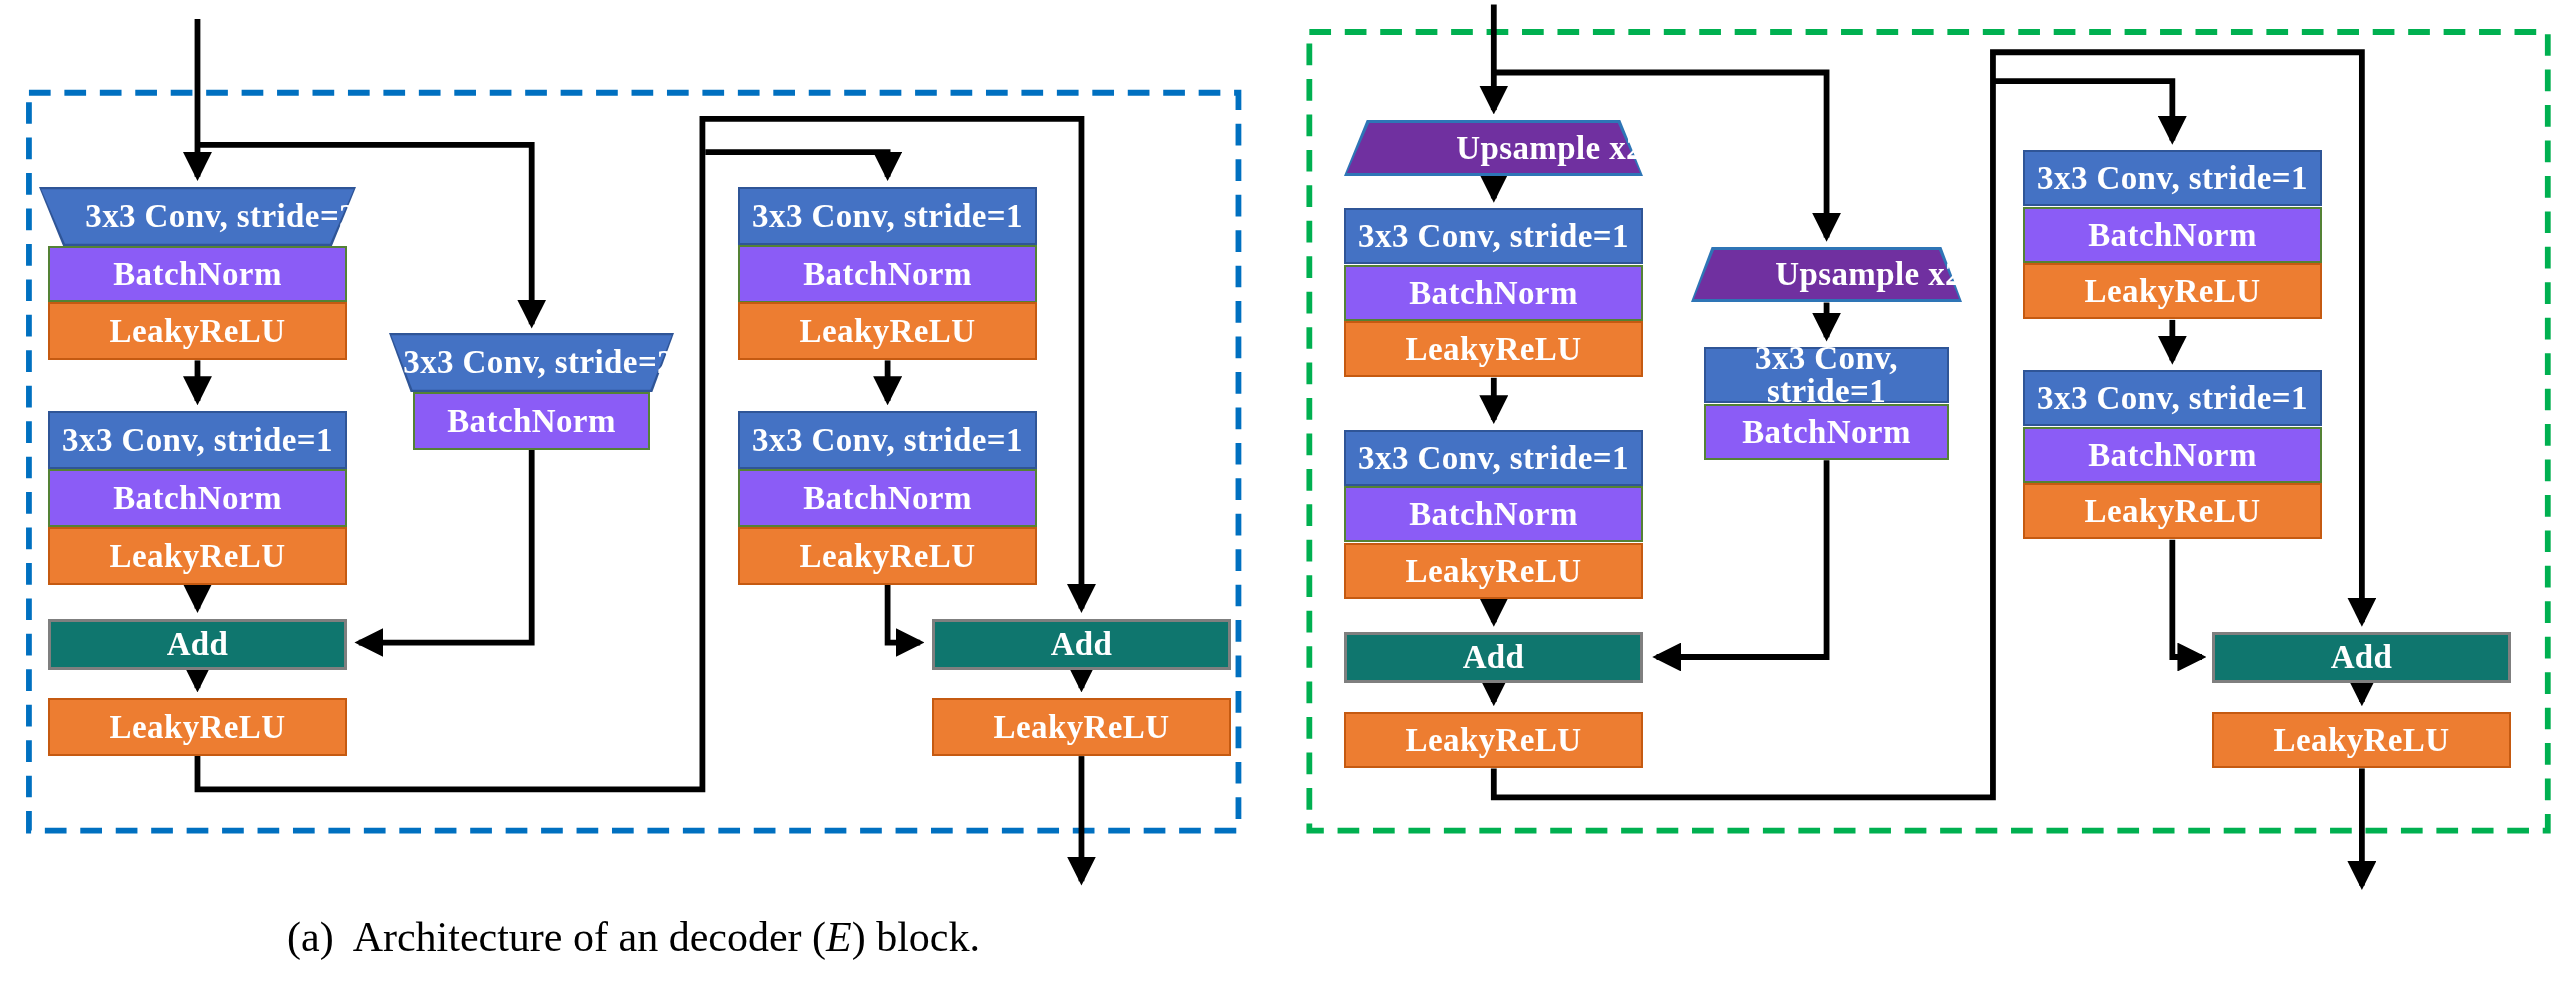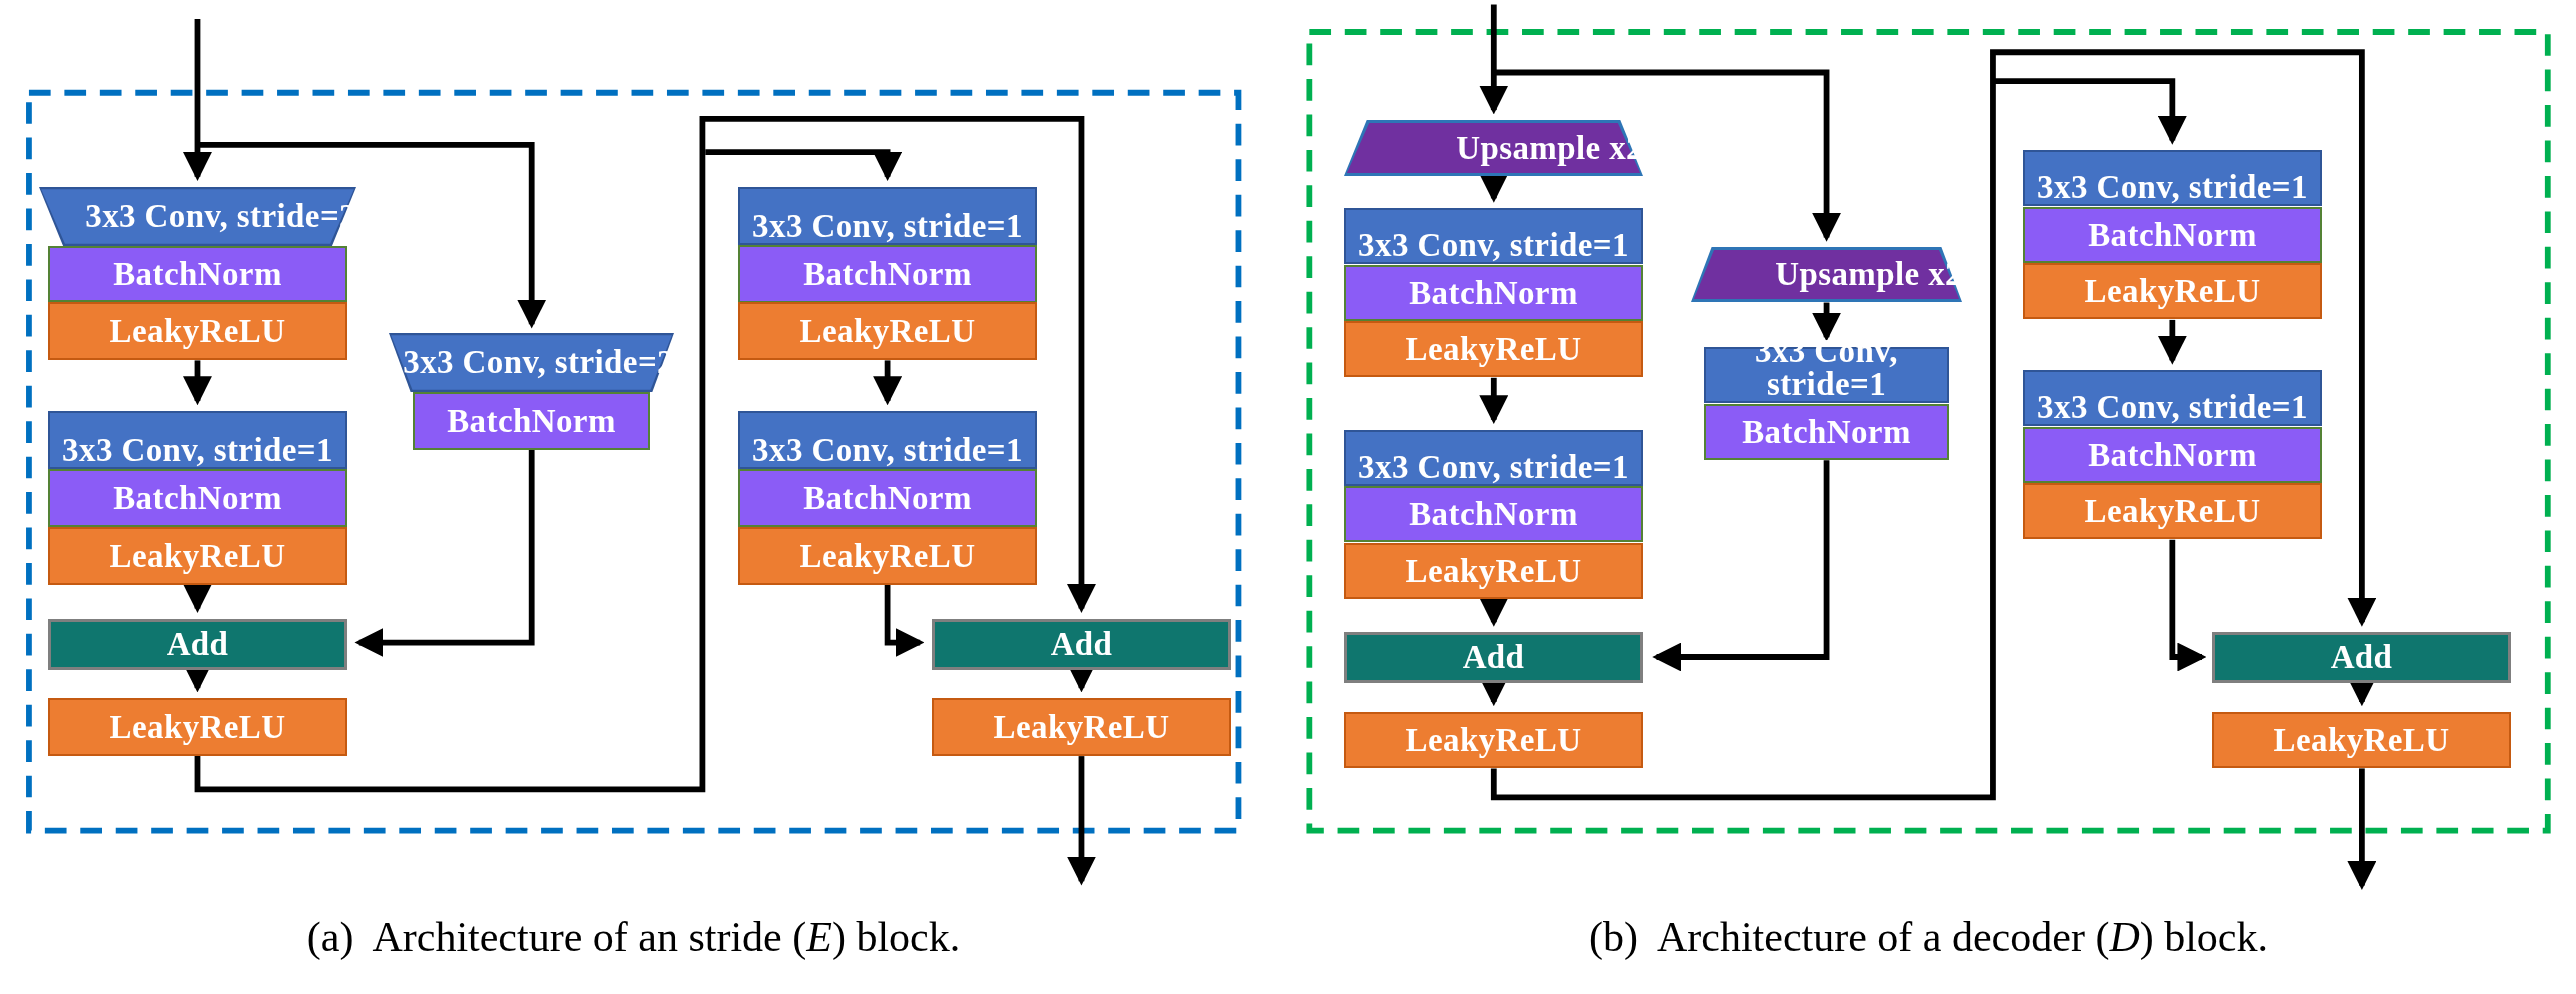--- a/index.html
+++ b/index.html
@@ -12,21 +12,21 @@
   }
   svg.wires{position:absolute;left:0;top:0;width:2576px;height:995px;}
   .node{
     position:absolute;
     display:flex;align-items:center;justify-content:center;
     color:#ffffff;font-weight:bold;font-size:33px;
     text-align:center;line-height:1;
     box-sizing:border-box;
     letter-spacing:0.4px;
   }
-  .blue  {background:#4472C4;border:2.9px solid #2F5597;align-items:flex-end;}
+  .blue  {background:#4472C4;border:2.9px solid #2F5597;}
   .green {background:#8b5cf6;border:2.9px solid #548235;}
   .orange{background:#ED7D31;border:2.9px solid #C55A11;}
   .gray  {background:#0f766e;border:3.6px solid #7F7F7F;}
   .trap, .trap-up{border:none;background:transparent;justify-content:flex-end;}
   .trap .shape, .trap-up .shape{
     position:absolute;inset:0;
     background:#2F5597;
   }
   .trap .shape{clip-path:polygon(0% 0%,100% 0%,92.4% 100%,7.6% 100%);}
   .trap .fill{
@@ -231,21 +231,18 @@
   </div>
 
   <div class="node gray" style="left:2212px;top:632px;width:299px;height:51px;">
     <span>Add</span>
   </div>
   <div class="node orange" style="left:2212px;top:712px;width:299px;height:56px;">
     <span>LeakyReLU</span>
   </div>
 
   <div class="caption" style="left:127px;top:913px;width:1013px;">
-    <span class="tag">(a)</span><span>Architecture of an stride (</span><span class="sym">E</span><span>) block.</span>
-  </div>
-
-  <div class="caption" style="left:1422px;top:913px;width:1013px;">
-    <span class="tag">(b)</span><span>Architecture of a decoder (</span><span class="sym">D</span><span>) block.</span>
-  </div>
+    <span class="tag">(a)</span><span>Architecture of an decoder (</span><span class="sym">E</span><span>) block.</span>
+  </div>
+
 
 </div>
 
 
 </body></html>

